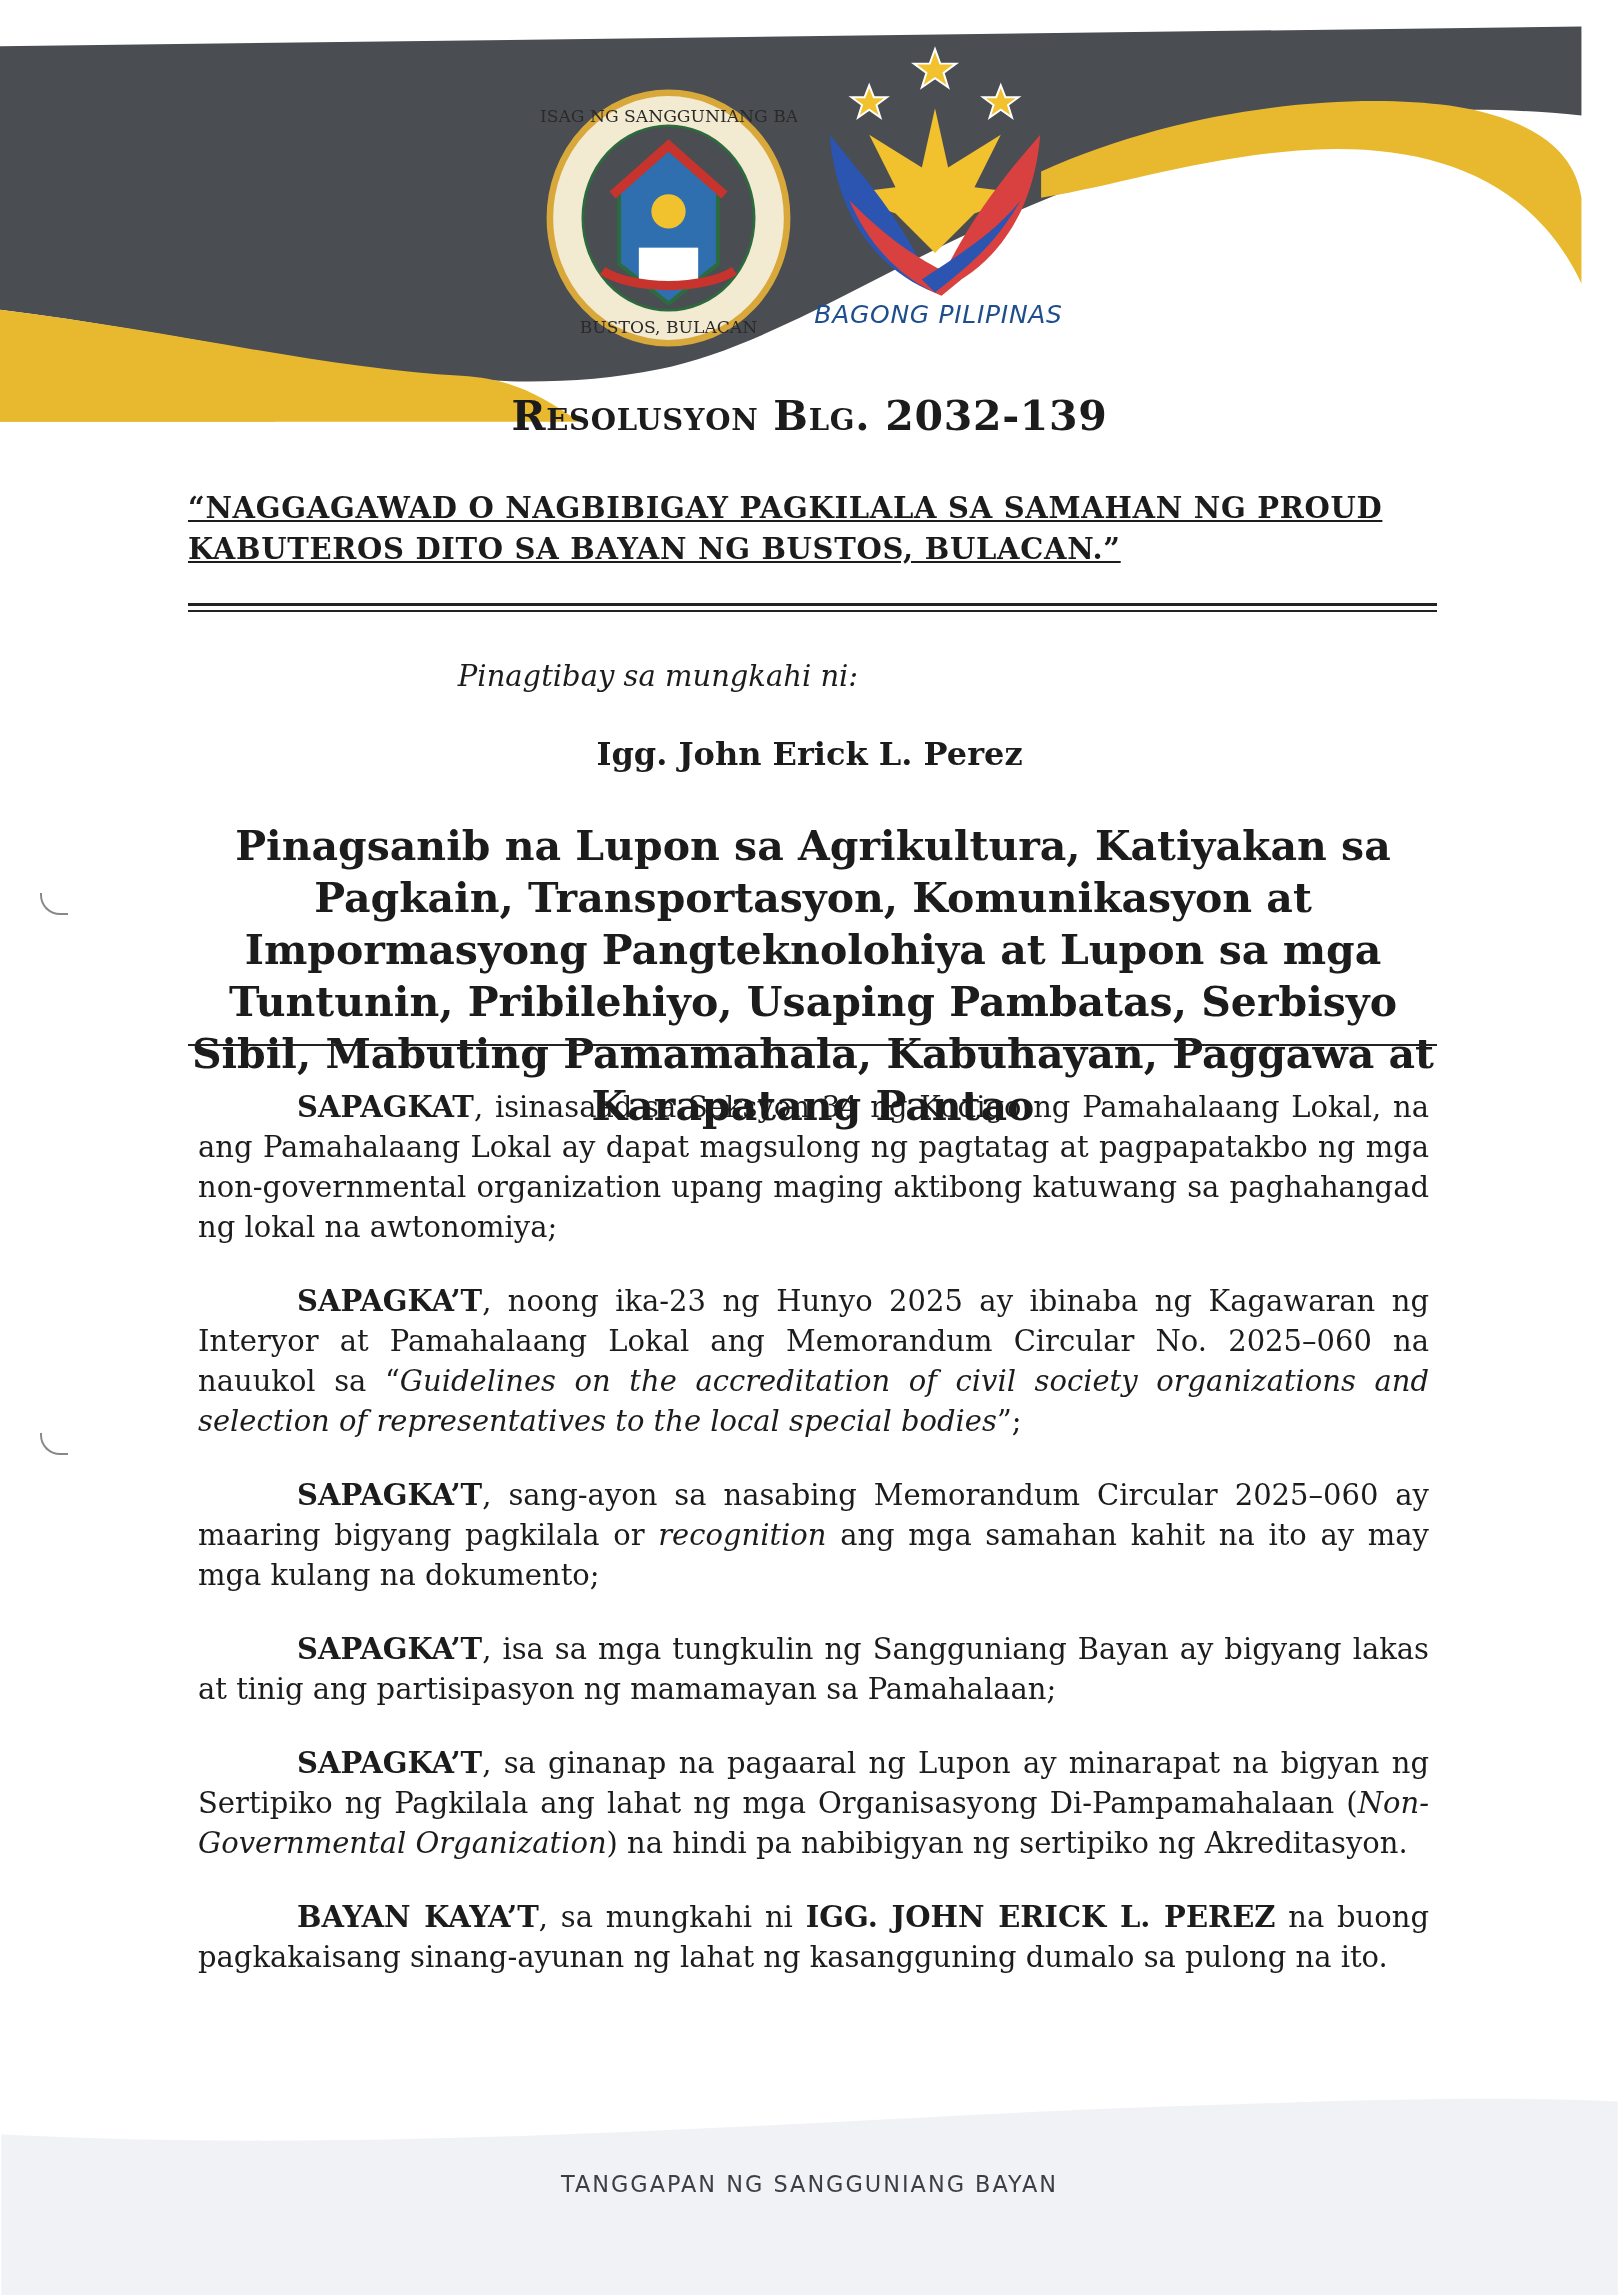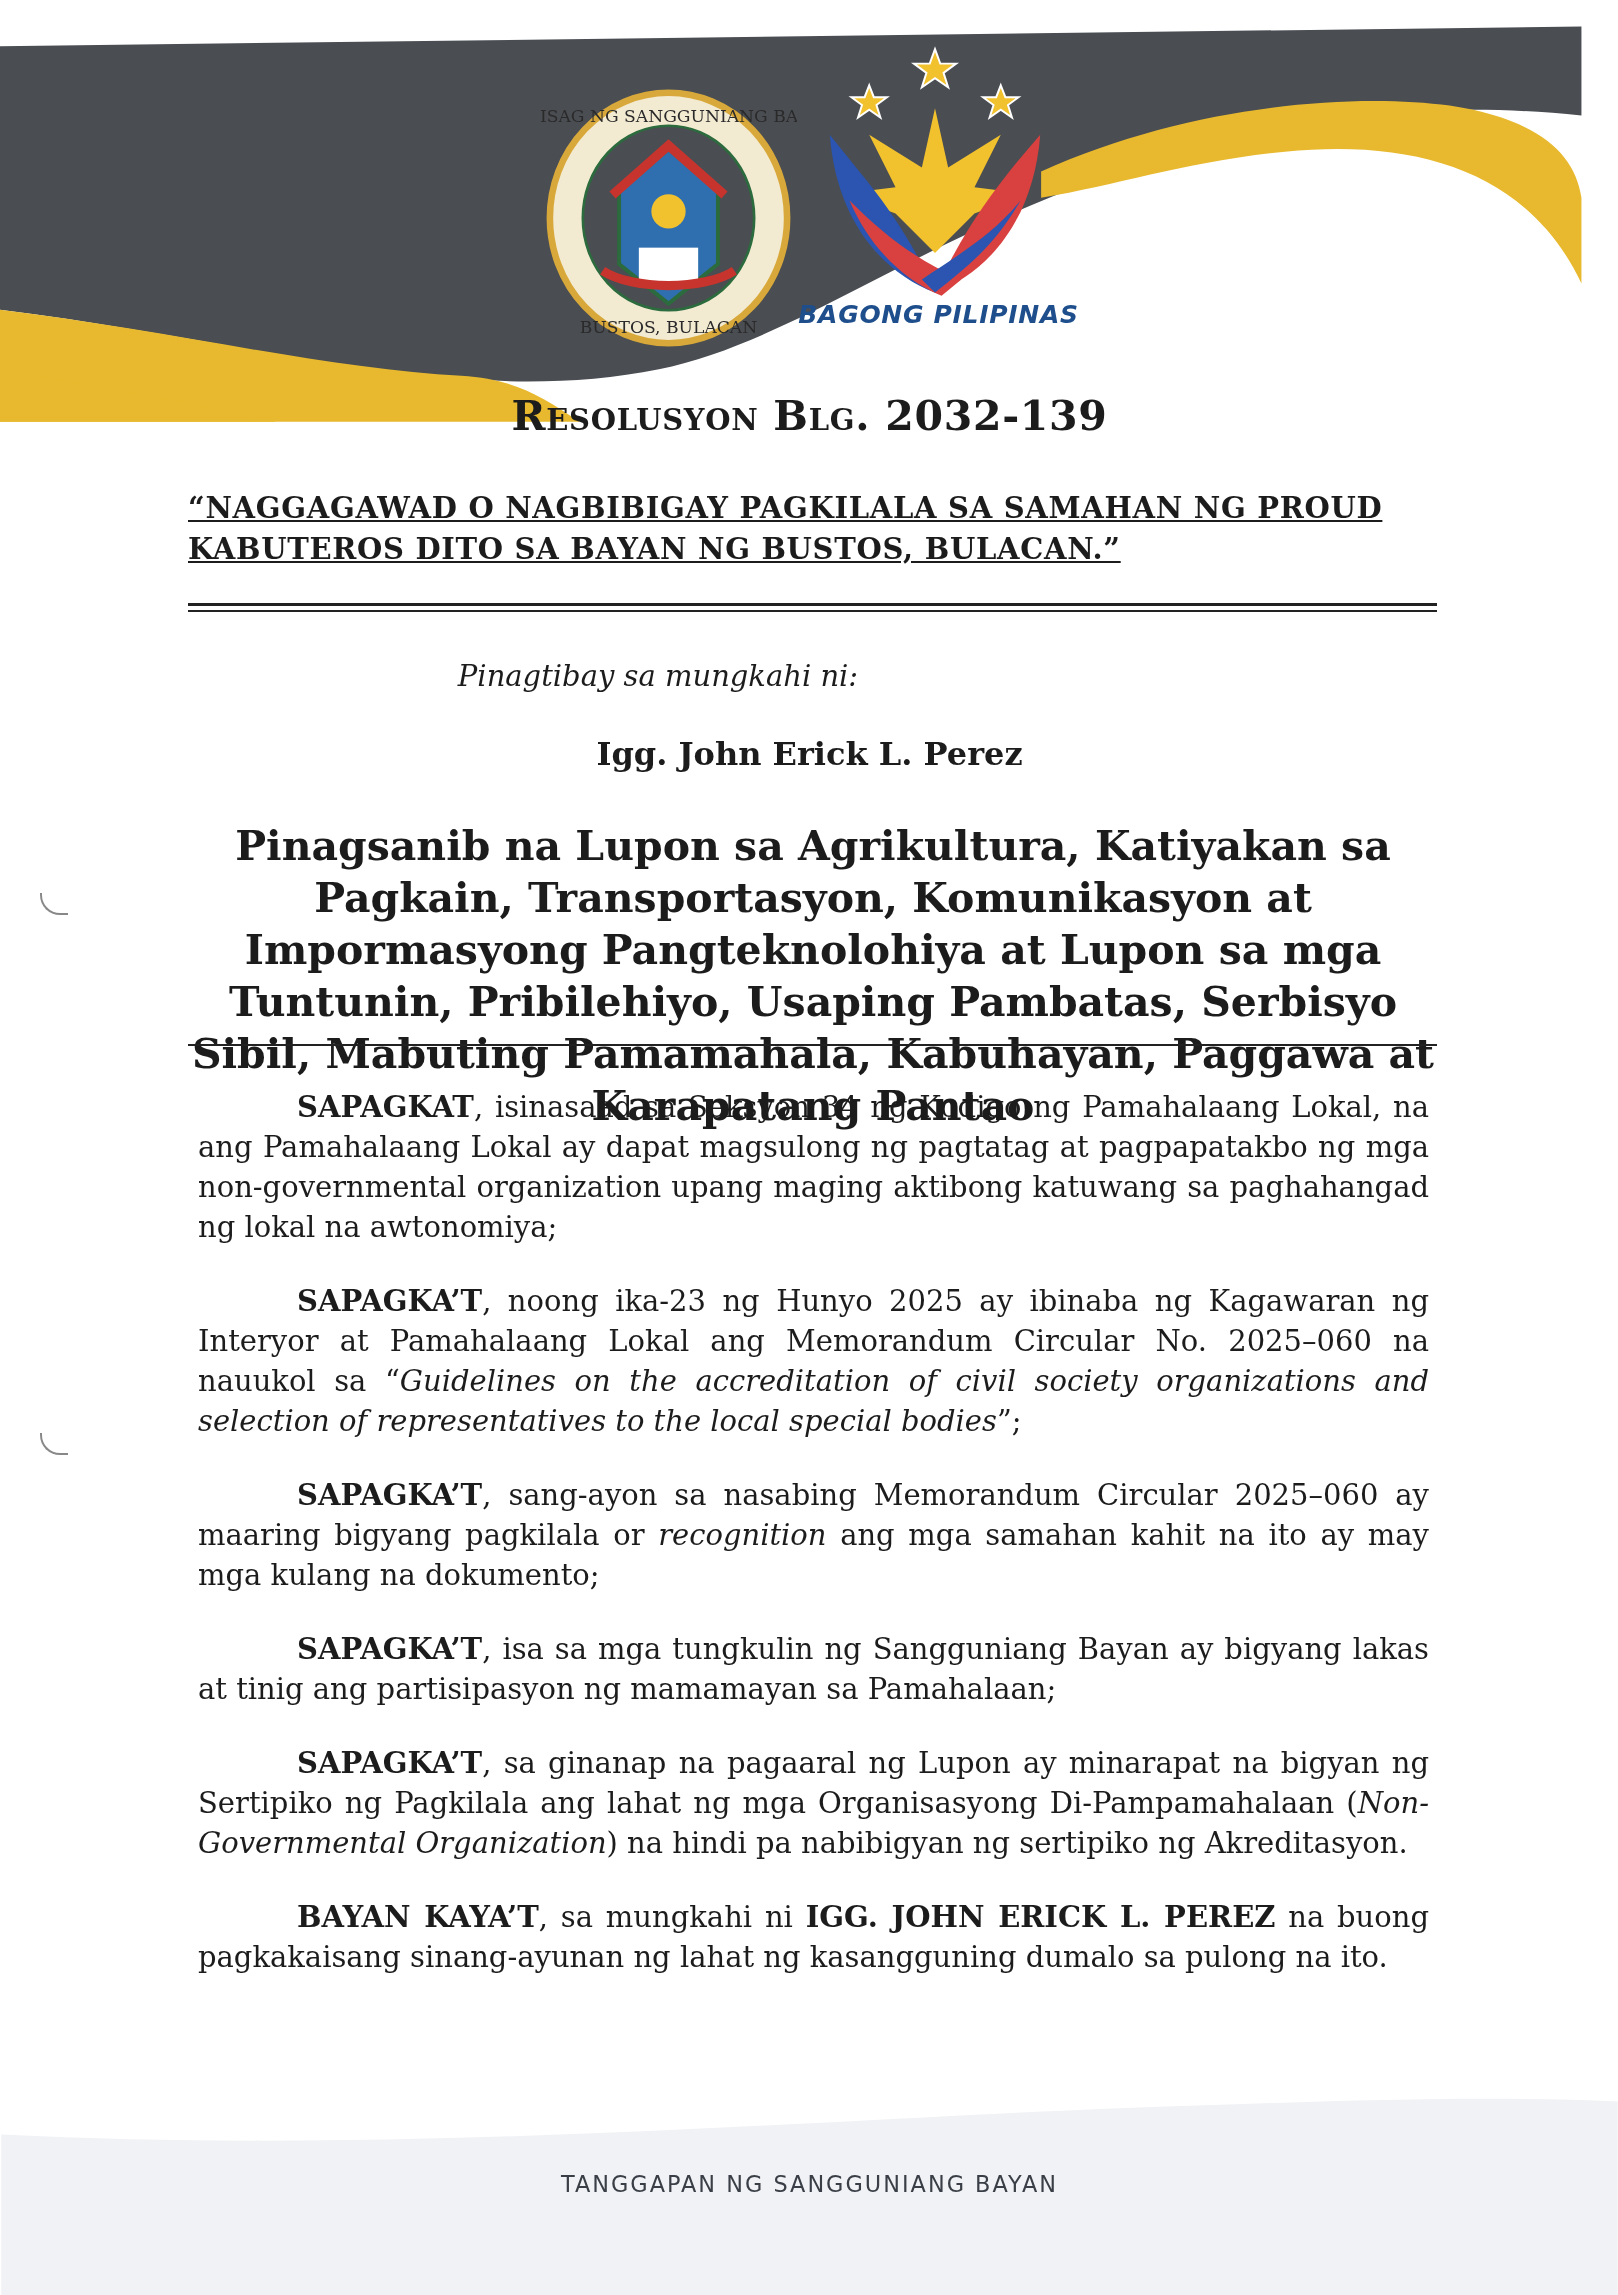--- a/index.html
+++ b/index.html
@@ -1,21 +1,21 @@
 <!DOCTYPE html>
 <html style="font-size:10.5px"><head>
 <meta charset="utf-8">
 <style>
   html, body { margin: 0; padding: 0; }
   body { width: 1619px; height: 2295px; position: relative; overflow: hidden; background: #ffffff; font-family: "DejaVu Serif", serif; color: #1c1c1c; }
   .header { position: absolute; left: 0; top: 0; width: 1619px; height: 422px; }
   .header svg { position: absolute; left: 0; top: 0; }
   .seal { position: absolute; left: 540px; top: 86px; width: 257px; height: 264px; }
   .bp-logo { position: absolute; left: 810px; top: 36px; width: 250px; height: 296px; }
-  .bp-text { position: absolute; left: 787px; top: 300px; width: 303px; text-align: center; font-family: "DejaVu Sans", sans-serif; font-weight: bold; font-style: italic; color: #1e4e8c; font-size: 25px; letter-spacing: 0.7px; }
+  .bp-text { position: absolute; left: 787px; top: 300px; width: 303px; text-align: center; font-family: "DejaVu Sans", sans-serif; font-weight: normal; font-style: italic; color: #1e4e8c; font-size: 25px; letter-spacing: 0.7px; }
   .title { position: absolute; top: 392px; left: 0; width: 1619px; text-align: center; font-size: 41px; font-weight: bold; letter-spacing: 0.7px; }
   .title .sc { font-variant: small-caps; }
   .subtitle { position: absolute; top: 488px; left: 188px; width: 1252px; font-size: 29px; font-weight: bold; line-height: 41px; letter-spacing: 0.7px; text-decoration: underline; }
   .rule-double { position: absolute; left: 188px; width: 1249px; border-top: 3.3px solid #222; height: 4px; border-bottom: 2px solid #222; top: 603px; }
   .proposed-label { position: absolute; top: 659px; left: 0; width: 1316px; text-align: center; font-size: 29px; font-style: italic; }
   .proposer { position: absolute; top: 735px; left: 0; width: 1619px; text-align: center; font-size: 32px; font-weight: bold; }
   .committee { position: absolute; top: 820px; left: 184px; width: 1258px; text-align: center; font-size: 41px; font-weight: bold; line-height: 52px; }
   .rule-single { position: absolute; left: 188px; width: 1249px; top: 1044px; border-top: 2.6px solid #222; }
   .body { position: absolute; left: 198px; width: 1239px; top: 1087px; font-size: 29px; line-height: 40px; text-align: justify; }
   .para { text-indent: 99px; margin: 0 8px 34px 0; }

